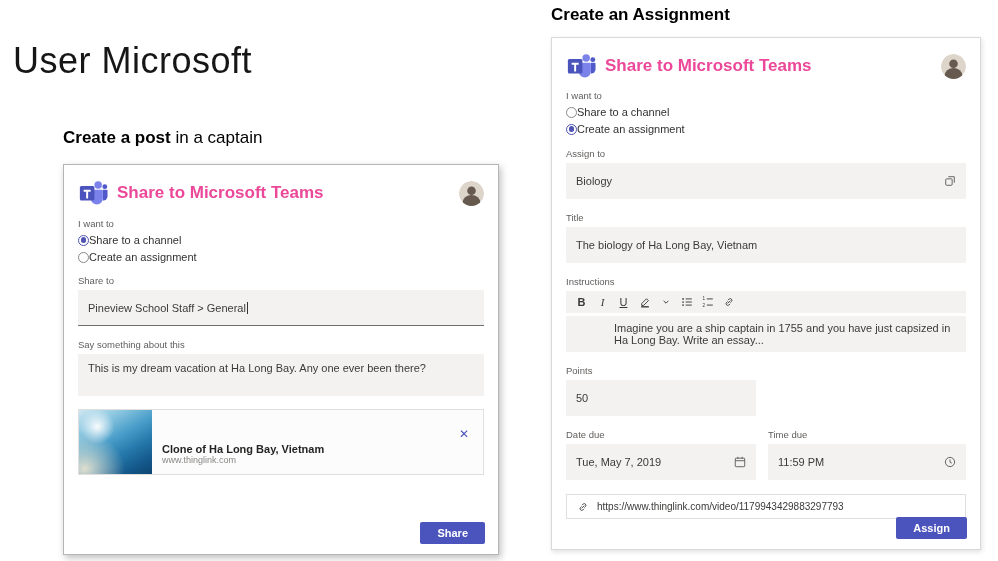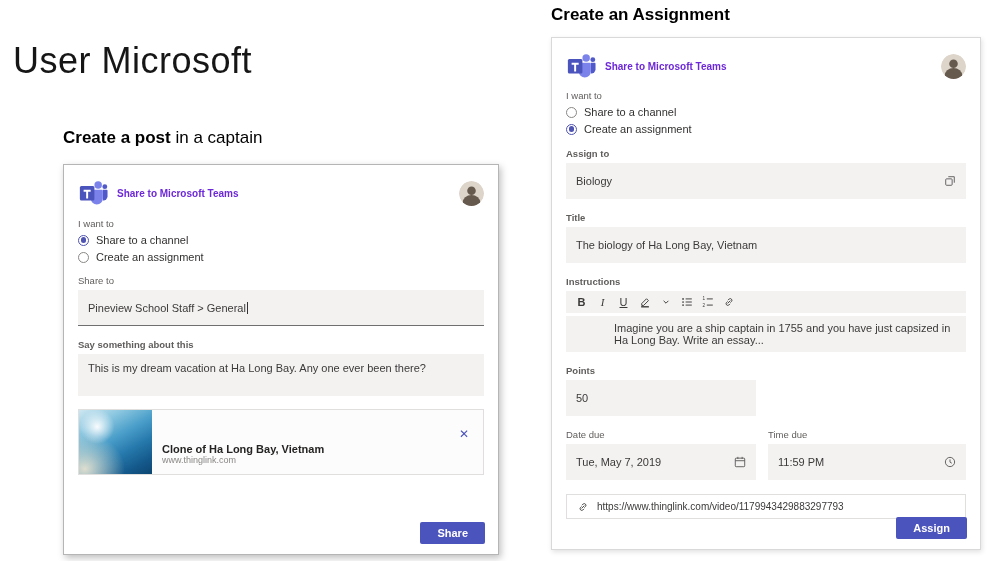--- a/index.html
+++ b/index.html
@@ -28,30 +28,30 @@
   .dialog-left {
     left: 63px; top: 164px; width: 436px; height: 391px;
     border: 1px solid #b5b5b5; box-shadow: 2px 3px 7px rgba(0,0,0,.25);
   }
   .dialog-right {
     left: 551px; top: 37px; width: 430px; height: 513px;
     border: 1px solid #d9d9d9; box-shadow: 1px 2px 5px rgba(0,0,0,.12);
   }
 
   .dlg-header { display: flex; align-items: center; }
-  .dlg-title { font-size: 10px; font-weight: 700; margin-left: 9px; flex: 1; color: #6d28d9; }
+  .dlg-title { font-size: 17px; font-weight: 700; margin-left: 9px; flex: 1; color: #ec4899; }
   .avatar { width: 25px; height: 25px; border-radius: 50%; overflow: hidden; flex: none; }
 
   .lab { font-size: 9.5px; color: #605e5c; }
-  .mt13 { margin-top: 13px; font-weight: bold; }
+  .mt13 { margin-top: 13px; }
   .mt12 { margin-top: 12px; }
   .mt10 { margin-top: 10px; }
   .mt9  { margin-top: 9px; }
 
-  .radio-row { display: flex; align-items: center; gap: 7px; margin-top: 5px; }
+  .radio-row { display: flex; align-items: center; margin-top: 5px; }
   .radio {
     width: 11px; height: 11px; border: 1.2px solid #8a8886; border-radius: 50%;
     position: relative; flex: none; background: #fff;
   }
   .radio.sel { border-color: #4f53b2; }
   .radio.sel::after {
     content: ""; position: absolute; inset: 1.6px; border-radius: 50%; background: #4f53b2;
   }
   .radio-label { font-size: 11px; color: #323130; }
 

